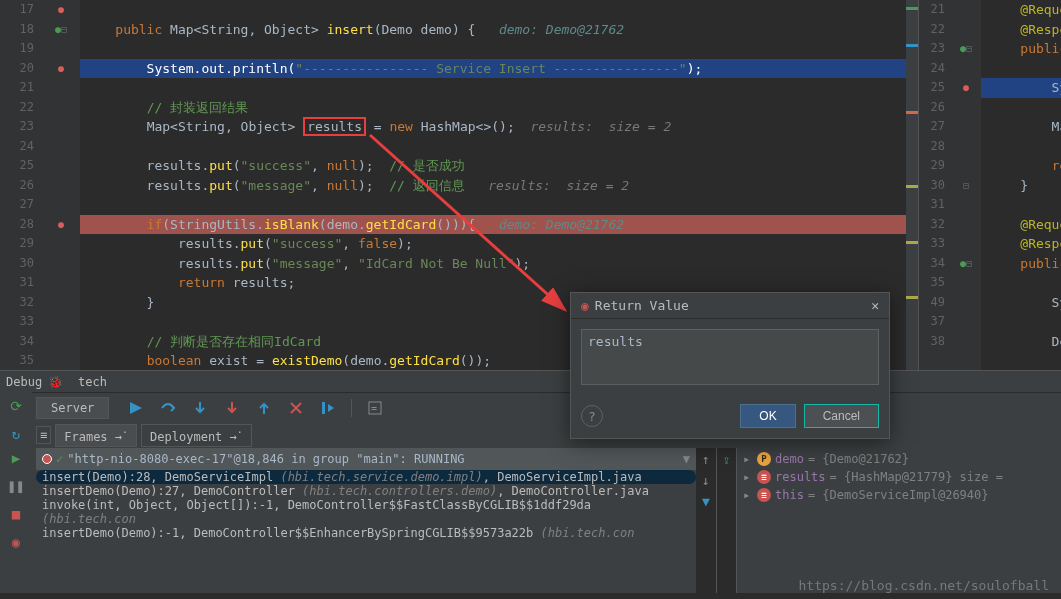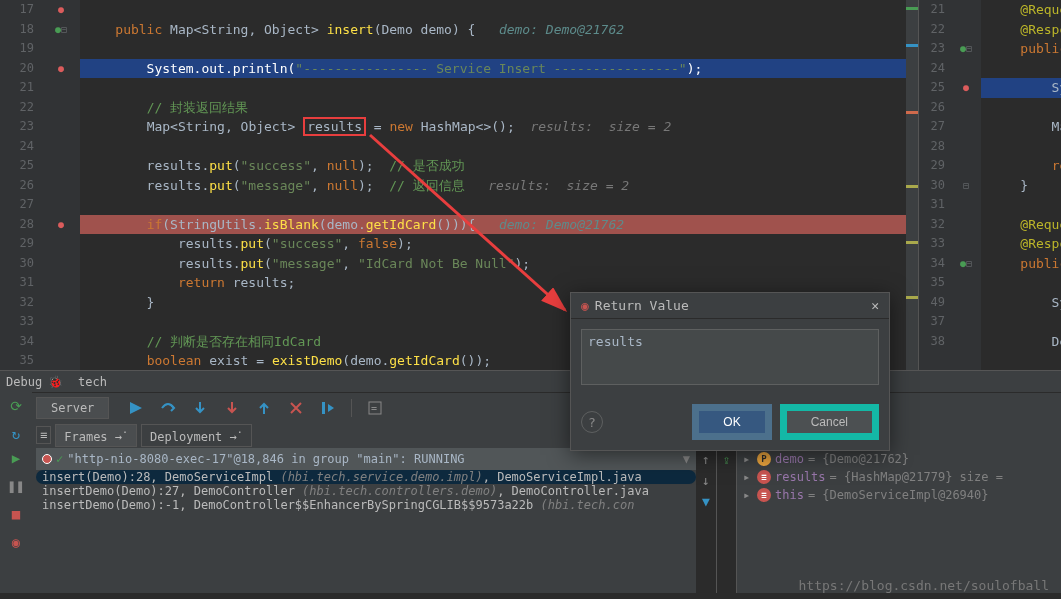--- a/index.html
+++ b/index.html
@@ -225,21 +225,21 @@
   resize: none;
 }
 .dialog-buttons {
   display:flex;
   justify-content:flex-end;
   gap:8px;
   padding: 6px 10px 10px;
   align-items:center;
 }
 .help-btn{margin-right:auto;width:22px;height:22px;border-radius:50%;border:1px solid #5e6060;display:flex;align-items:center;justify-content:center;color:#888;cursor:pointer;}
-.btn{padding:4px 24px;background:#4c5052;border:7px solid #14b8a6;color:#bbb;font-size:12px;cursor:pointer;}
+.btn{padding:4px 18px;background:#4c5052;border:1px solid #14b8a6;color:#bbb;font-size:12px;cursor:pointer;}
 .btn.primary{background:#365880;border-color:#4c708c;color:#fff;}
 
 .arrow-svg { position:absolute; left:320px; top:110px; z-index:50; pointer-events:none;}
 .watermark {
   position: absolute;
   right: 12px;
   bottom: 6px;
   color: #777;
   font-size: 13px;
   z-index: 200;
@@ -433,20 +433,21 @@
   <div class="frames-panel">
     <div class="thread-row">
       <span style="width:10px;height:10px;border-radius:50%;background:#c75450;display:inline-block;border:1px solid #fff;"></span>
       <span style="color:#499c54;">✓</span>
       <span>"http-nio-8080-exec-17"@18,846 in group "main": RUNNING</span>
       <span style="margin-left:auto;color:#888;">▼</span>
     </div>
     <div id="stack">
         <div class="stack-row sel">insert(Demo):28, DemoServiceImpl <span class="pkg">(hbi.tech.service.demo.impl)</span>, DemoServiceImpl.java</div>
         <div class="stack-row">insertDemo(Demo):27, DemoController <span class="pkg">(hbi.tech.controllers.demo)</span>, DemoController.java</div>
+        <div class="stack-row">invoke(int, Object, Object[]):-1, DemoController$$FastClassByCGLIB$$1ddf29da <span class="pkg">(hbi.tech.con</span></div>
         <div class="stack-row">insertDemo(Demo):-1, DemoController$$EnhancerBySpringCGLIB$$9573a22b <span class="pkg">(hbi.tech.con</span></div>
       </div>
   </div>
   <div class="mid-icons">
     <div class="gray">↑</div>
     <div class="gray">↓</div>
     <div class="blue">▼</div>
   </div>
   <div class="mid-icons" style="border-left:1px solid #555;">
     <div class="green">⇪</div>

